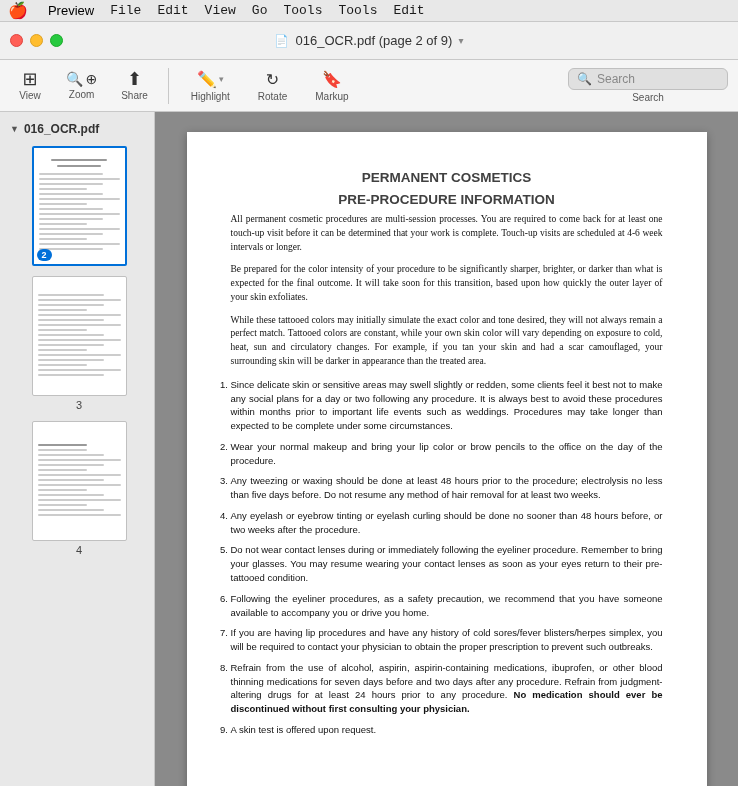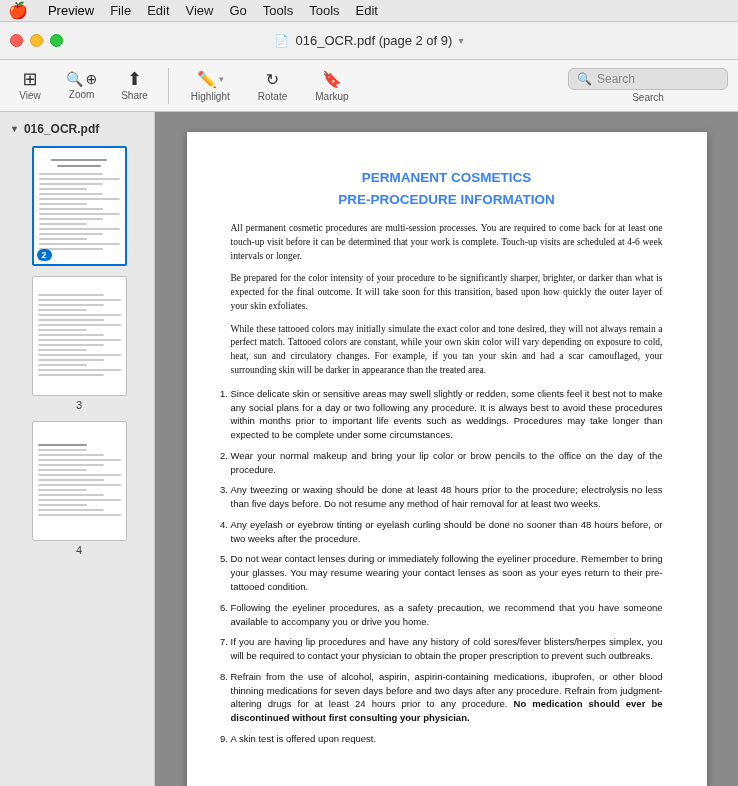--- a/index.html
+++ b/index.html
@@ -27,20 +27,21 @@
     }
     .menubar-apple {
       font-size: 16px;
       margin-right: 4px;
     }
     .menubar-app {
       font-weight: 400;
     }
     .menubar-item {
       color: #1a1a1a;
+      font-family: Liberation Mono, monospace;
     }
 
     
     .titlebar {
       height: 38px;
       background: #f0f0f0;
       border-bottom: 1px solid #c8c8c8;
       display: flex;
       align-items: center;
       justify-content: center;
@@ -252,21 +253,21 @@
       width: 520px;
       min-height: 680px;
       padding: 36px 44px 40px 44px;
       box-shadow: 0 2px 8px rgba(0,0,0,0.3);
     }
     .pdf-title {
       text-align: center;
       font-size: 13.5px;
       font-weight: 700;
       margin-bottom: 2px;
-      color: #3b82f6;
+      color: #404040;
     }
     .pdf-body {
       font-size: 9.5px;
       color: #111;
       line-height: 1.45;
     }
     .pdf-para {
       margin-bottom: 9px;
       text-align: justify;
       font-family: Liberation Serif, serif;
@@ -443,21 +444,21 @@
         <span class="page-thumb-num">4</span>
       </div>
 
     </div>
   </div>
 
   <div class="pdf-area">
     <div class="pdf-page">
       <div class="pdf-body">
         <div class="pdf-title">PERMANENT COSMETICS</div>
-        <div class="pdf-title" style="margin-bottom:13px;">PRE-PROCEDURE INFORMATION</div>
+        <div class="pdf-title" style="margin-bottom:4px;">PRE-PROCEDURE INFORMATION</div>
 
         <div class="pdf-para">All permanent cosmetic procedures are multi-session processes. You are required to come back for at least one touch-up visit before it can be determined that your work is complete. Touch-up visits are scheduled at 4-6 week intervals or longer.</div>
         <div class="pdf-para">Be prepared for the color intensity of your procedure to be significantly sharper, brighter, or darker than what is expected for the final outcome. It will take soon for this transition, based upon how quickly the outer layer of your skin exfoliates.</div>
         <div class="pdf-para">While these tattooed colors may initially simulate the exact color and tone desired, they will not always remain a perfect match. Tattooed colors are constant, while your own skin color will vary depending on exposure to cold, heat, sun and circulatory changes. For example, if you tan your skin and had a scar camouflaged, your surrounding skin will be darker in appearance than the treated area.</div>
 
         <ol class="pdf-list">
           <li class="pdf-list-item">Since delicate skin or sensitive areas may swell slightly or redden, some clients feel it best not to make any social plans for a day or two following any procedure. It is always best to avoid these procedures within months prior to important life events such as weddings. Procedures may take longer than expected to be complete under some circumstances.</li>
           <li class="pdf-list-item">Wear your normal makeup and bring your lip color or brow pencils to the office on the day of the procedure.</li>
           <li class="pdf-list-item">Any tweezing or waxing should be done at least 48 hours prior to the procedure; electrolysis no less than five days before. Do not resume any method of hair removal for at least two weeks.</li>
           <li class="pdf-list-item">Any eyelash or eyebrow tinting or eyelash curling should be done no sooner than 48 hours before, or two weeks after the procedure.</li>

